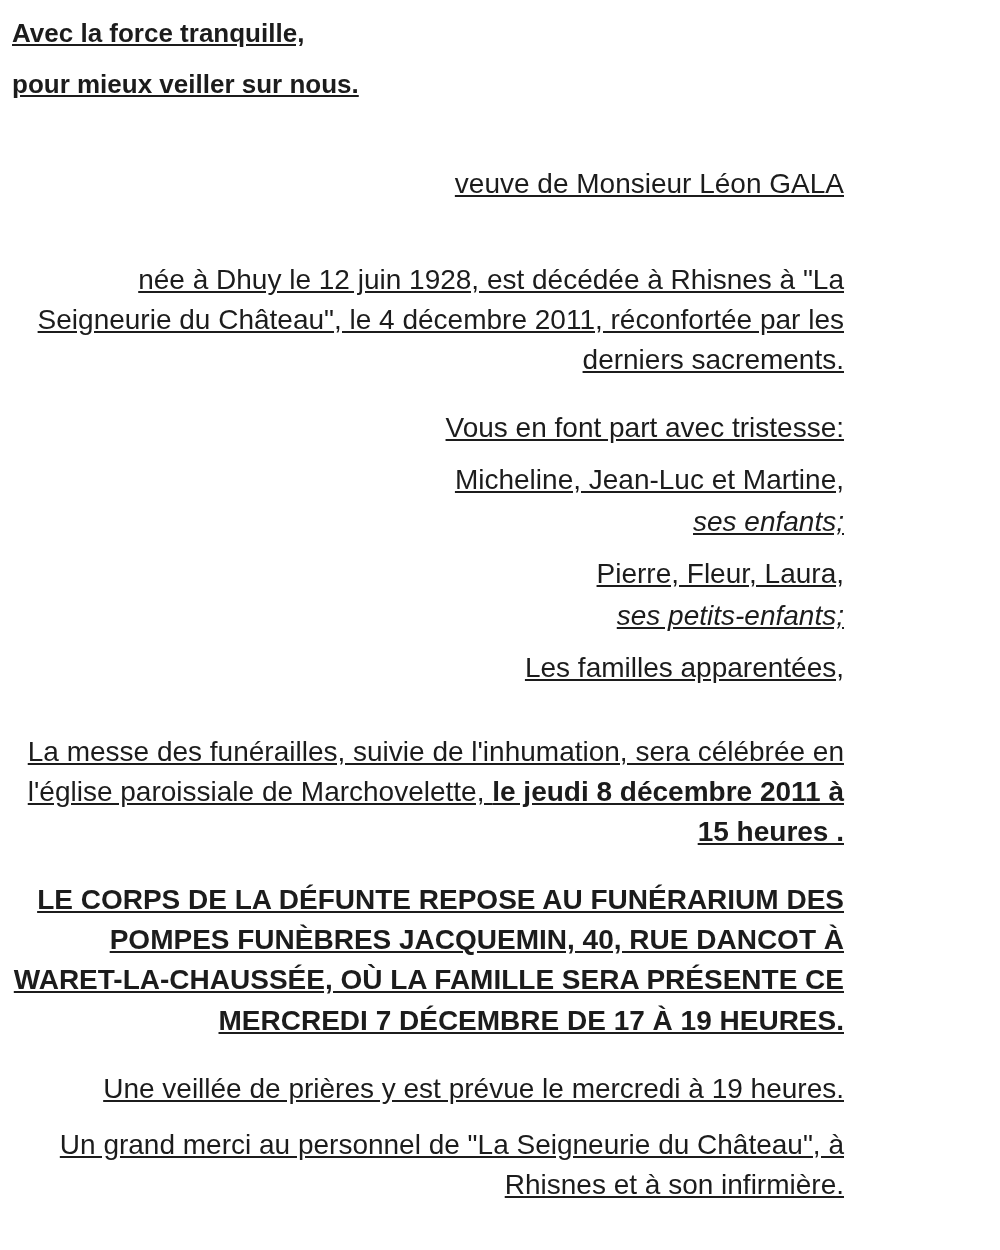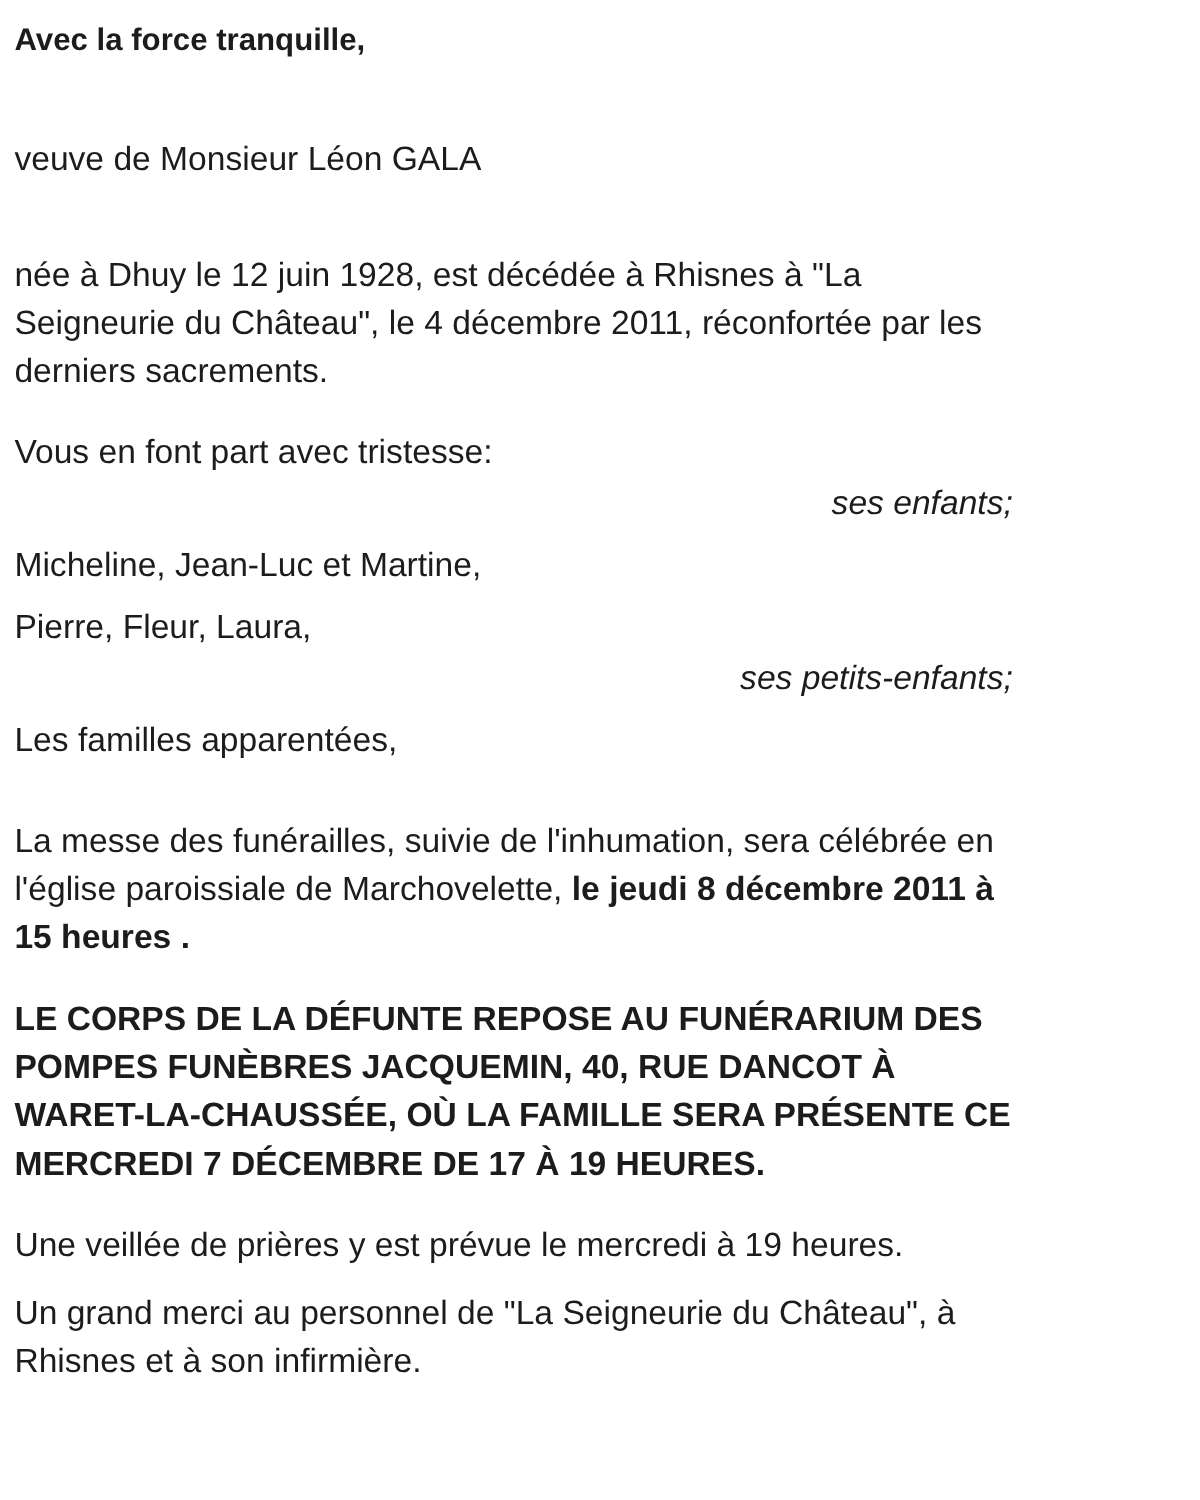--- a/index.html
+++ b/index.html
@@ -12,20 +12,21 @@
     height: 1250px;
     font-family: "Liberation Sans", sans-serif;
     color: #1c1c1c;
     overflow: hidden;
   }
   .page {
     box-sizing: border-box;
     width: 856px;
     height: 1250px;
     padding: 8px 12px 10px 12px;
+    text-decoration: underline;
   }
 
   .epitaph-line {
     font-size: 26px;
     font-weight: 700;
     line-height: 51px;
   }
 
   .deceased-name {
     font-size: 40px;
@@ -35,20 +36,21 @@
   }
 
   .widow-line {
     font-size: 28px;
     margin-top: 54px;
   }
 
   .body-text {
     font-size: 28px;
     line-height: 1.43;
+    text-align: right;
   }
 
   .death-paragraph {
     margin-top: 56px;
     max-width: 975px;
   }
 
   .announce-line {
     margin-top: 0;
   }
@@ -85,32 +87,33 @@
     max-width: 975px;
   }
 </style>
 </head>
 <body>
 
 <div class="page">
 
   <div>
     <div class="epitaph-line">Avec la force tranquille,</div>
+    <div class="epitaph-line">pour mieux veiller sur nous.</div>
   </div>
 
 
   <div class="body-text widow-line">veuve de Monsieur Léon GALA</div>
 
   <p class="body-text death-paragraph">née à Dhuy le 12 juin 1928, est décédée à Rhisnes à "La Seigneurie du Château", le 4 décembre 2011, réconfortée par les derniers sacrements.</p>
 
   <div class="body-text announce-line">Vous en font part avec tristesse:</div>
 
   <div>
+    <div class="body-text family-line">Micheline, Jean-Luc et Martine,</div>
     <div class="body-text relation-label">ses enfants;</div>
-    <div class="body-text family-line">Micheline, Jean-Luc et Martine,</div>
     <div class="body-text family-line">Pierre, Fleur, Laura,</div>
     <div class="body-text relation-label">ses petits-enfants;</div>
     <div class="body-text family-line">Les familles apparentées,</div>
   </div>
 
   <p class="body-text mass-paragraph"><span>La messe des funérailles, suivie de l'inhumation, sera célébrée en l'église paroissiale de Marchovelette, </span><span class="bold-part">le jeudi 8 décembre 2011 à 15 heures .</span></p>
 
   <p class="body-text funerarium-paragraph">LE CORPS DE LA DÉFUNTE REPOSE AU FUNÉRARIUM DES POMPES FUNÈBRES JACQUEMIN, 40, RUE DANCOT À WARET-LA-CHAUSSÉE, OÙ LA FAMILLE SERA PRÉSENTE CE MERCREDI 7 DÉCEMBRE DE 17 À 19 HEURES.</p>
 
   <div class="body-text vigil-line">Une veillée de prières y est prévue le mercredi à 19 heures.</div>

